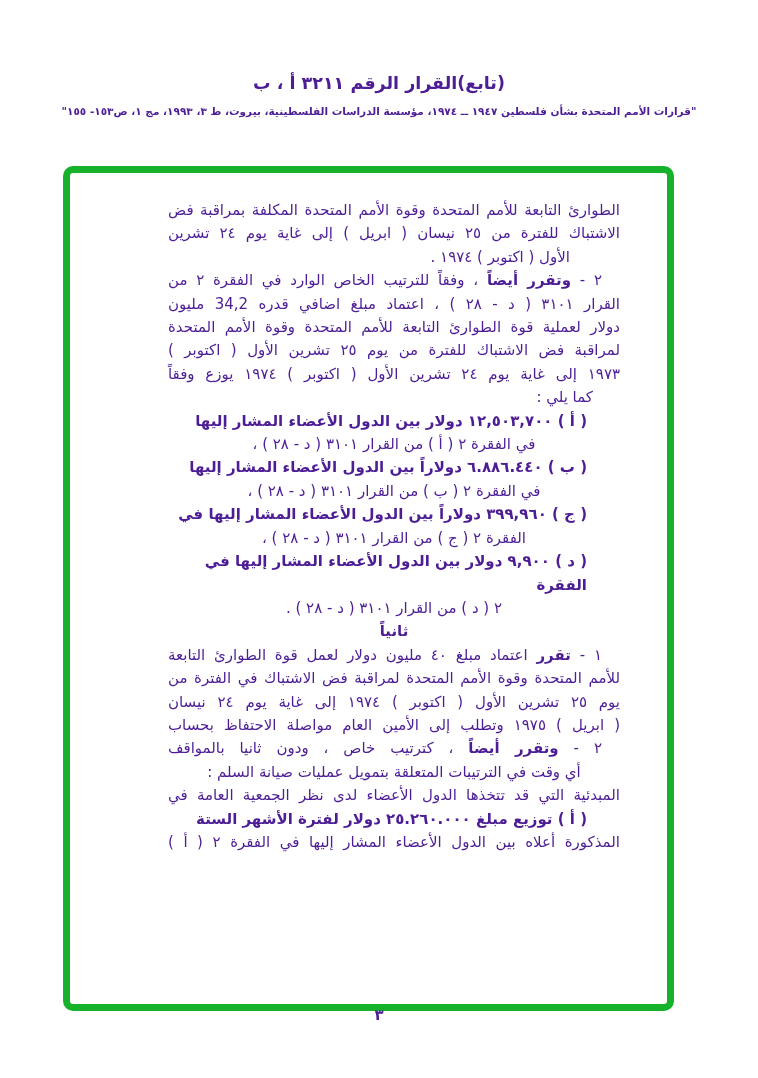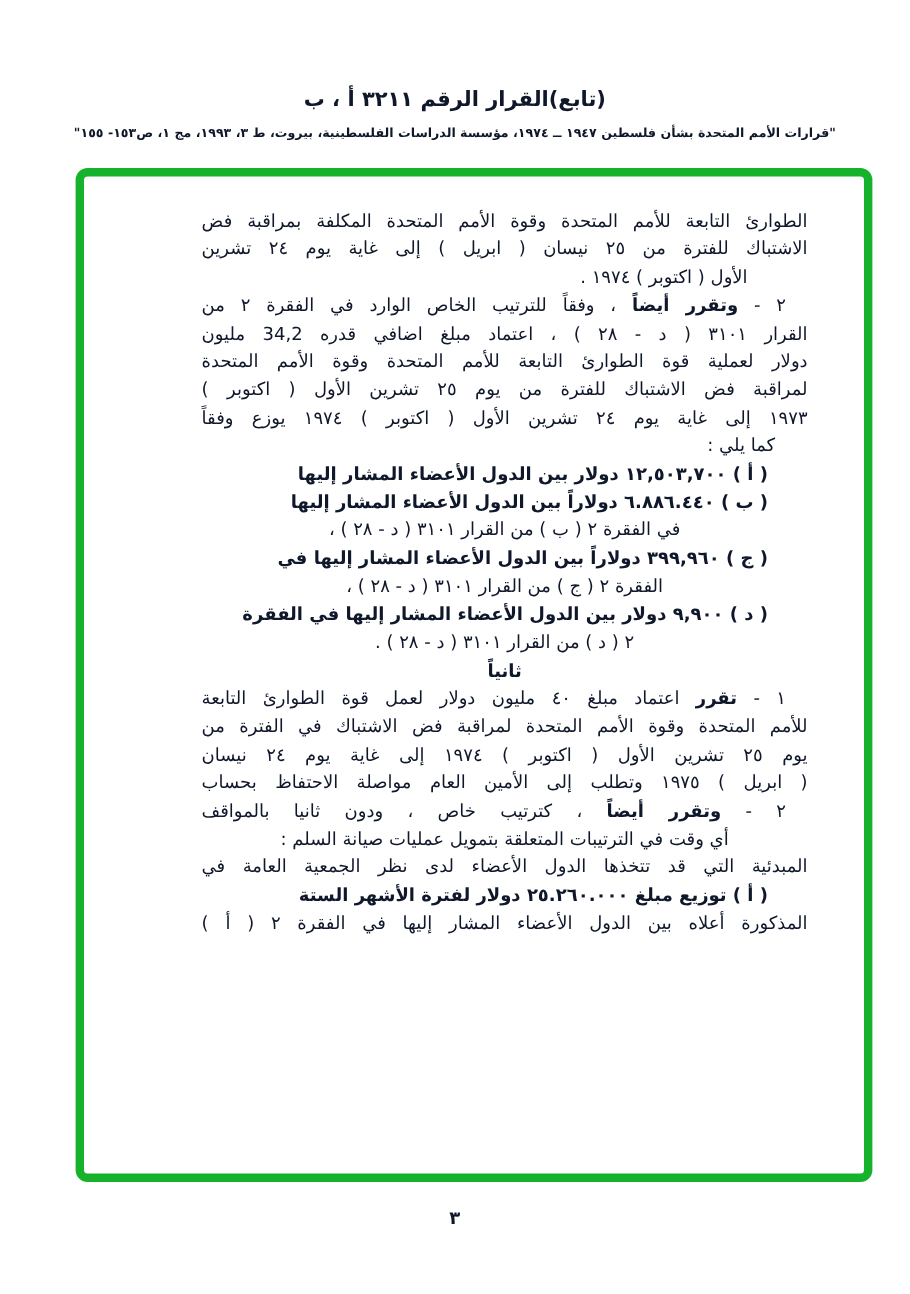--- a/index.html
+++ b/index.html
@@ -2,21 +2,21 @@
 <html lang="ar" dir="rtl"><head>
 <meta charset="utf-8">
 <style>
   html, body { margin: 0; padding: 0; background: #ffffff; }
   .page {
     position: relative;
     width: 758px;
     height: 1078px;
     background: #ffffff;
     font-family: "DejaVu Sans", sans-serif;
-    color: #0f172a;
+    color: #4c1d95;
     overflow: hidden;
   }
   .doc-title {
     position: absolute;
     top: 73px; left: 0; right: 0;
     text-align: center;
     font-size: 17.5px;
     font-weight: bold;
     direction: rtl;
   }
@@ -24,22 +24,22 @@
     position: absolute;
     top: 105px; left: 0; right: 0;
     text-align: center;
     font-size: 10.5px;
     font-weight: bold;
     direction: rtl;
     white-space: nowrap;
   }
   .frame {
     position: absolute;
-    left: 63px; top: 140px;
-    width: 664px; height: 845px;
+    left: 63px; top: 166px;
+    width: 611px; height: 845px;
     border: 7px solid #17b22b;
     border-radius: 10px;
     box-sizing: border-box;
   }
   .textcol {
     position: absolute;
     top: 26px; right: 47px; left: 98px;
     direction: rtl;
   }
   .ln {
@@ -77,20 +77,21 @@
         <div class="ln full"><span>الطوارئ التابعة للأمم المتحدة وقوة الأمم المتحدة المكلفة بمراقبة فض</span></div>
         <div class="ln full"><span>الاشتباك للفترة من ٢٥ نيسان ( ابريل ) إلى غاية يوم ٢٤ تشرين</span></div>
         <div class="ln end"><span>الأول ( اكتوبر ) ١٩٧٤ .</span></div>
         <div class="ln p1"><span>٢ - </span><span class="b">وتقرر أيضاً</span><span> ، وفقاً للترتيب الخاص الوارد في الفقرة ٢ من</span></div>
         <div class="ln full"><span>القرار ٣١٠١ ( د - ٢٨ ) ، اعتماد مبلغ اضافي قدره 34,2 مليون</span></div>
         <div class="ln full"><span>دولار لعملية قوة الطوارئ التابعة للأمم المتحدة وقوة الأمم المتحدة</span></div>
         <div class="ln full"><span>لمراقبة فض الاشتباك للفترة من يوم ٢٥ تشرين الأول ( اكتوبر )</span></div>
         <div class="ln full"><span>١٩٧٣ إلى غاية يوم ٢٤ تشرين الأول ( اكتوبر ) ١٩٧٤ يوزع وفقاً</span></div>
         <div class="ln lead"><span>كما يلي :</span></div>
         <div class="ln item"><span>( أ ) ١٢,٥٠٣,٧٠٠ دولار بين الدول الأعضاء المشار إليها</span></div>
+        <div class="ln cont"><span>في الفقرة ٢ ( أ ) من القرار ٣١٠١ ( د - ٢٨ ) ،</span></div>
         <div class="ln item"><span>( ب ) ٦.٨٨٦.٤٤٠ دولاراً بين الدول الأعضاء المشار إليها</span></div>
         <div class="ln cont"><span>في الفقرة ٢ ( ب ) من القرار ٣١٠١ ( د - ٢٨ ) ،</span></div>
         <div class="ln item"><span>( ج ) ٣٩٩,٩٦٠ دولاراً بين الدول الأعضاء المشار إليها في</span></div>
         <div class="ln cont"><span>الفقرة ٢ ( ج ) من القرار ٣١٠١ ( د - ٢٨ ) ،</span></div>
         <div class="ln item"><span>( د ) ٩,٩٠٠ دولار بين الدول الأعضاء المشار إليها في الفقرة</span></div>
         <div class="ln cont"><span>٢ ( د ) من القرار ٣١٠١ ( د - ٢٨ ) .</span></div>
         <div class="ln head"><span class="b">ثانياً</span></div>
         <div class="ln p1"><span>١ - </span><span class="b">تقرر</span><span> اعتماد مبلغ ٤٠ مليون دولار لعمل قوة الطوارئ التابعة</span></div>
         <div class="ln full"><span>للأمم المتحدة وقوة الأمم المتحدة لمراقبة فض الاشتباك في الفترة من</span></div>
         <div class="ln full"><span>يوم ٢٥ تشرين الأول ( اكتوبر ) ١٩٧٤ إلى غاية يوم ٢٤ نيسان</span></div>

